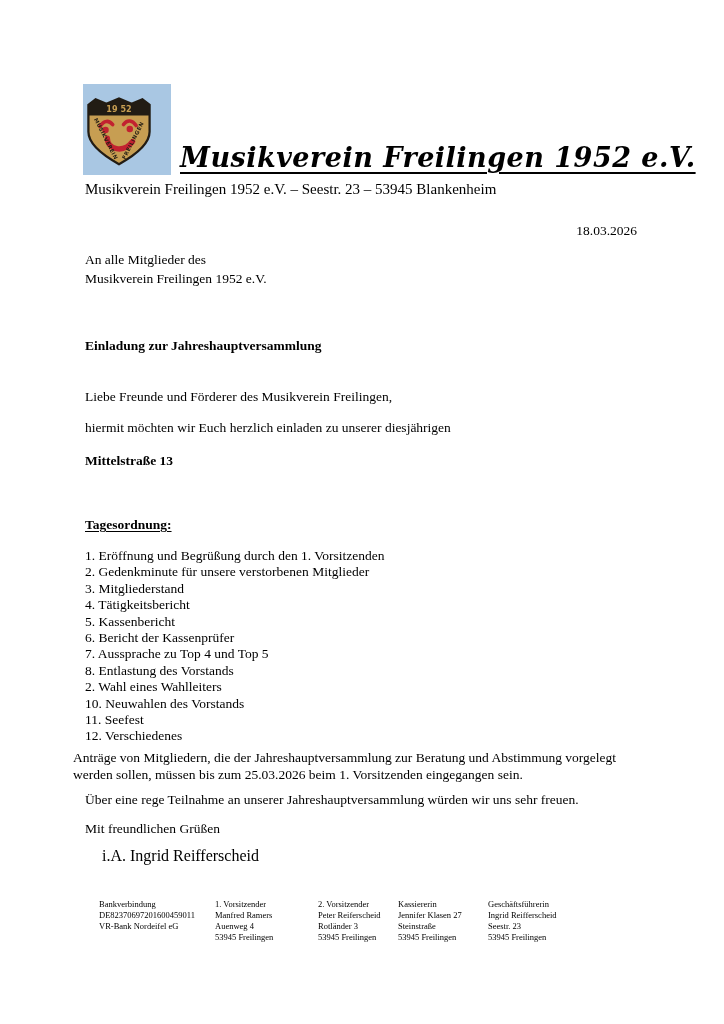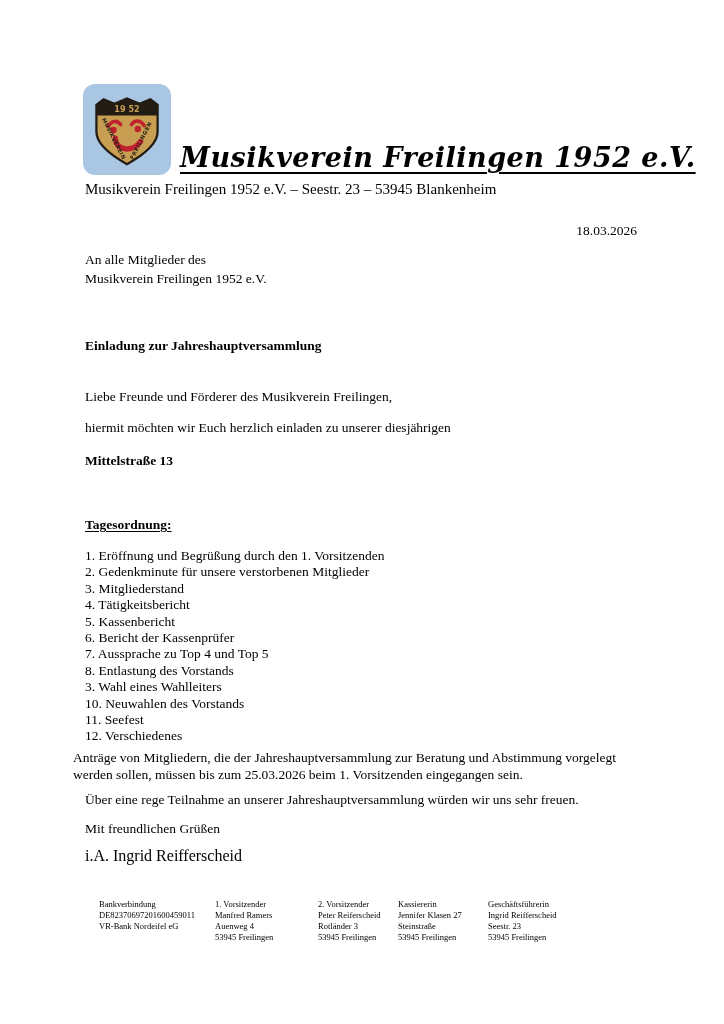--- a/index.html
+++ b/index.html
@@ -12,21 +12,21 @@
     color: #000000;
     overflow: hidden;
   }
 
   
   .logo-box {
     position: absolute;
     left: 83px; top: 84px;
     width: 88px; height: 91px;
     background: #a9c7e3;
-    display: flex; align-items: center; justify-content: center; border-radius: 12px;
+    display: flex; align-items: center; 
   }
 
   
   .title {
     position: absolute;
     top: 142px; left: 180px; width: 380px;
     text-align: center;
     font-family: "DejaVu Serif", serif;
     font-style: italic;
     font-weight: bold;
@@ -92,21 +92,21 @@
   }
 
   .para-motions {
     position: absolute;
     top: 749px; left: 73px; right: 80px;
     font-size: 13.5px;
     line-height: 17px;
   }
   .para-participation { position: absolute; top: 792px; left: 85px; right: 87px; font-size: 13.5px; }
   .closing            { position: absolute; top: 821px; left: 85px; font-size: 13.5px; }
-  .signature          { position: absolute; top: 847px; left: 85px; font-size: 16px; }
+  .signature          { position: absolute; top: 847px; left: 102px; font-size: 16px; }
 
   
   .footer {
     position: absolute;
     left: 85px; top: 899px; right: 0;
     font-size: 8.5px;
     line-height: 11px;
   }
   .footer-col { position: absolute; top: 0; white-space: nowrap; }
   .footer-col div { margin: 0; }
@@ -163,21 +163,21 @@
 
   <div class="agenda-list">
     <div>1. Eröffnung und Begrüßung durch den 1. Vorsitzenden</div>
     <div>2. Gedenkminute für unsere verstorbenen Mitglieder</div>
     <div>3. Mitgliederstand</div>
     <div>4. Tätigkeitsbericht</div>
     <div>5. Kassenbericht</div>
     <div>6. Bericht der Kassenprüfer</div>
     <div>7. Aussprache zu Top 4 und Top 5</div>
     <div>8. Entlastung des Vorstands</div>
-    <div>3. Wahl eines Wahlleiters</div>
+    <div>2. Wahl eines Wahlleiters</div>
     <div>10. Neuwahlen des Vorstands</div>
     <div>11. Seefest</div>
     <div>12. Verschiedenes</div>
   </div>
 
   <div class="para-motions">Anträge von Mitgliedern, die der Jahreshauptversammlung zur Beratung und Abstimmung vorgelegt werden sollen, müssen bis zum 25.03.2026 beim 1. Vorsitzenden eingegangen sein.</div>
   <div class="para-participation">Über eine rege Teilnahme an unserer Jahreshauptversammlung würden wir uns sehr freuen.</div>
   <div class="closing">Mit freundlichen Grüßen</div>
   <div class="signature">i.A. Ingrid Reifferscheid</div>
 

